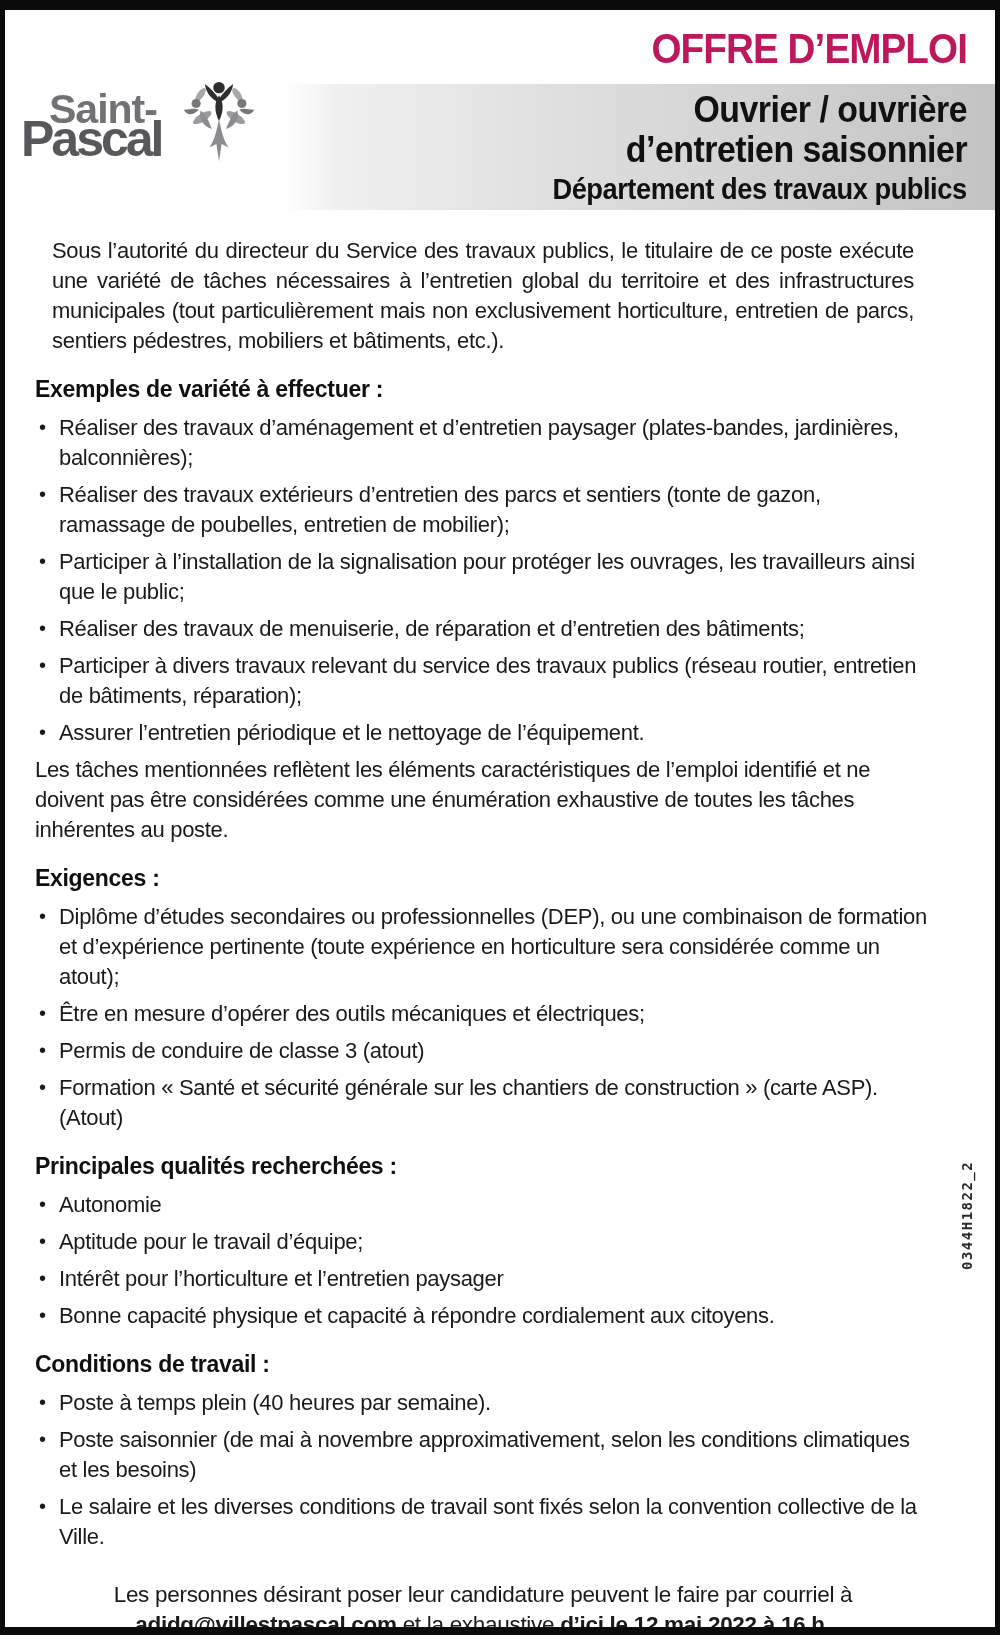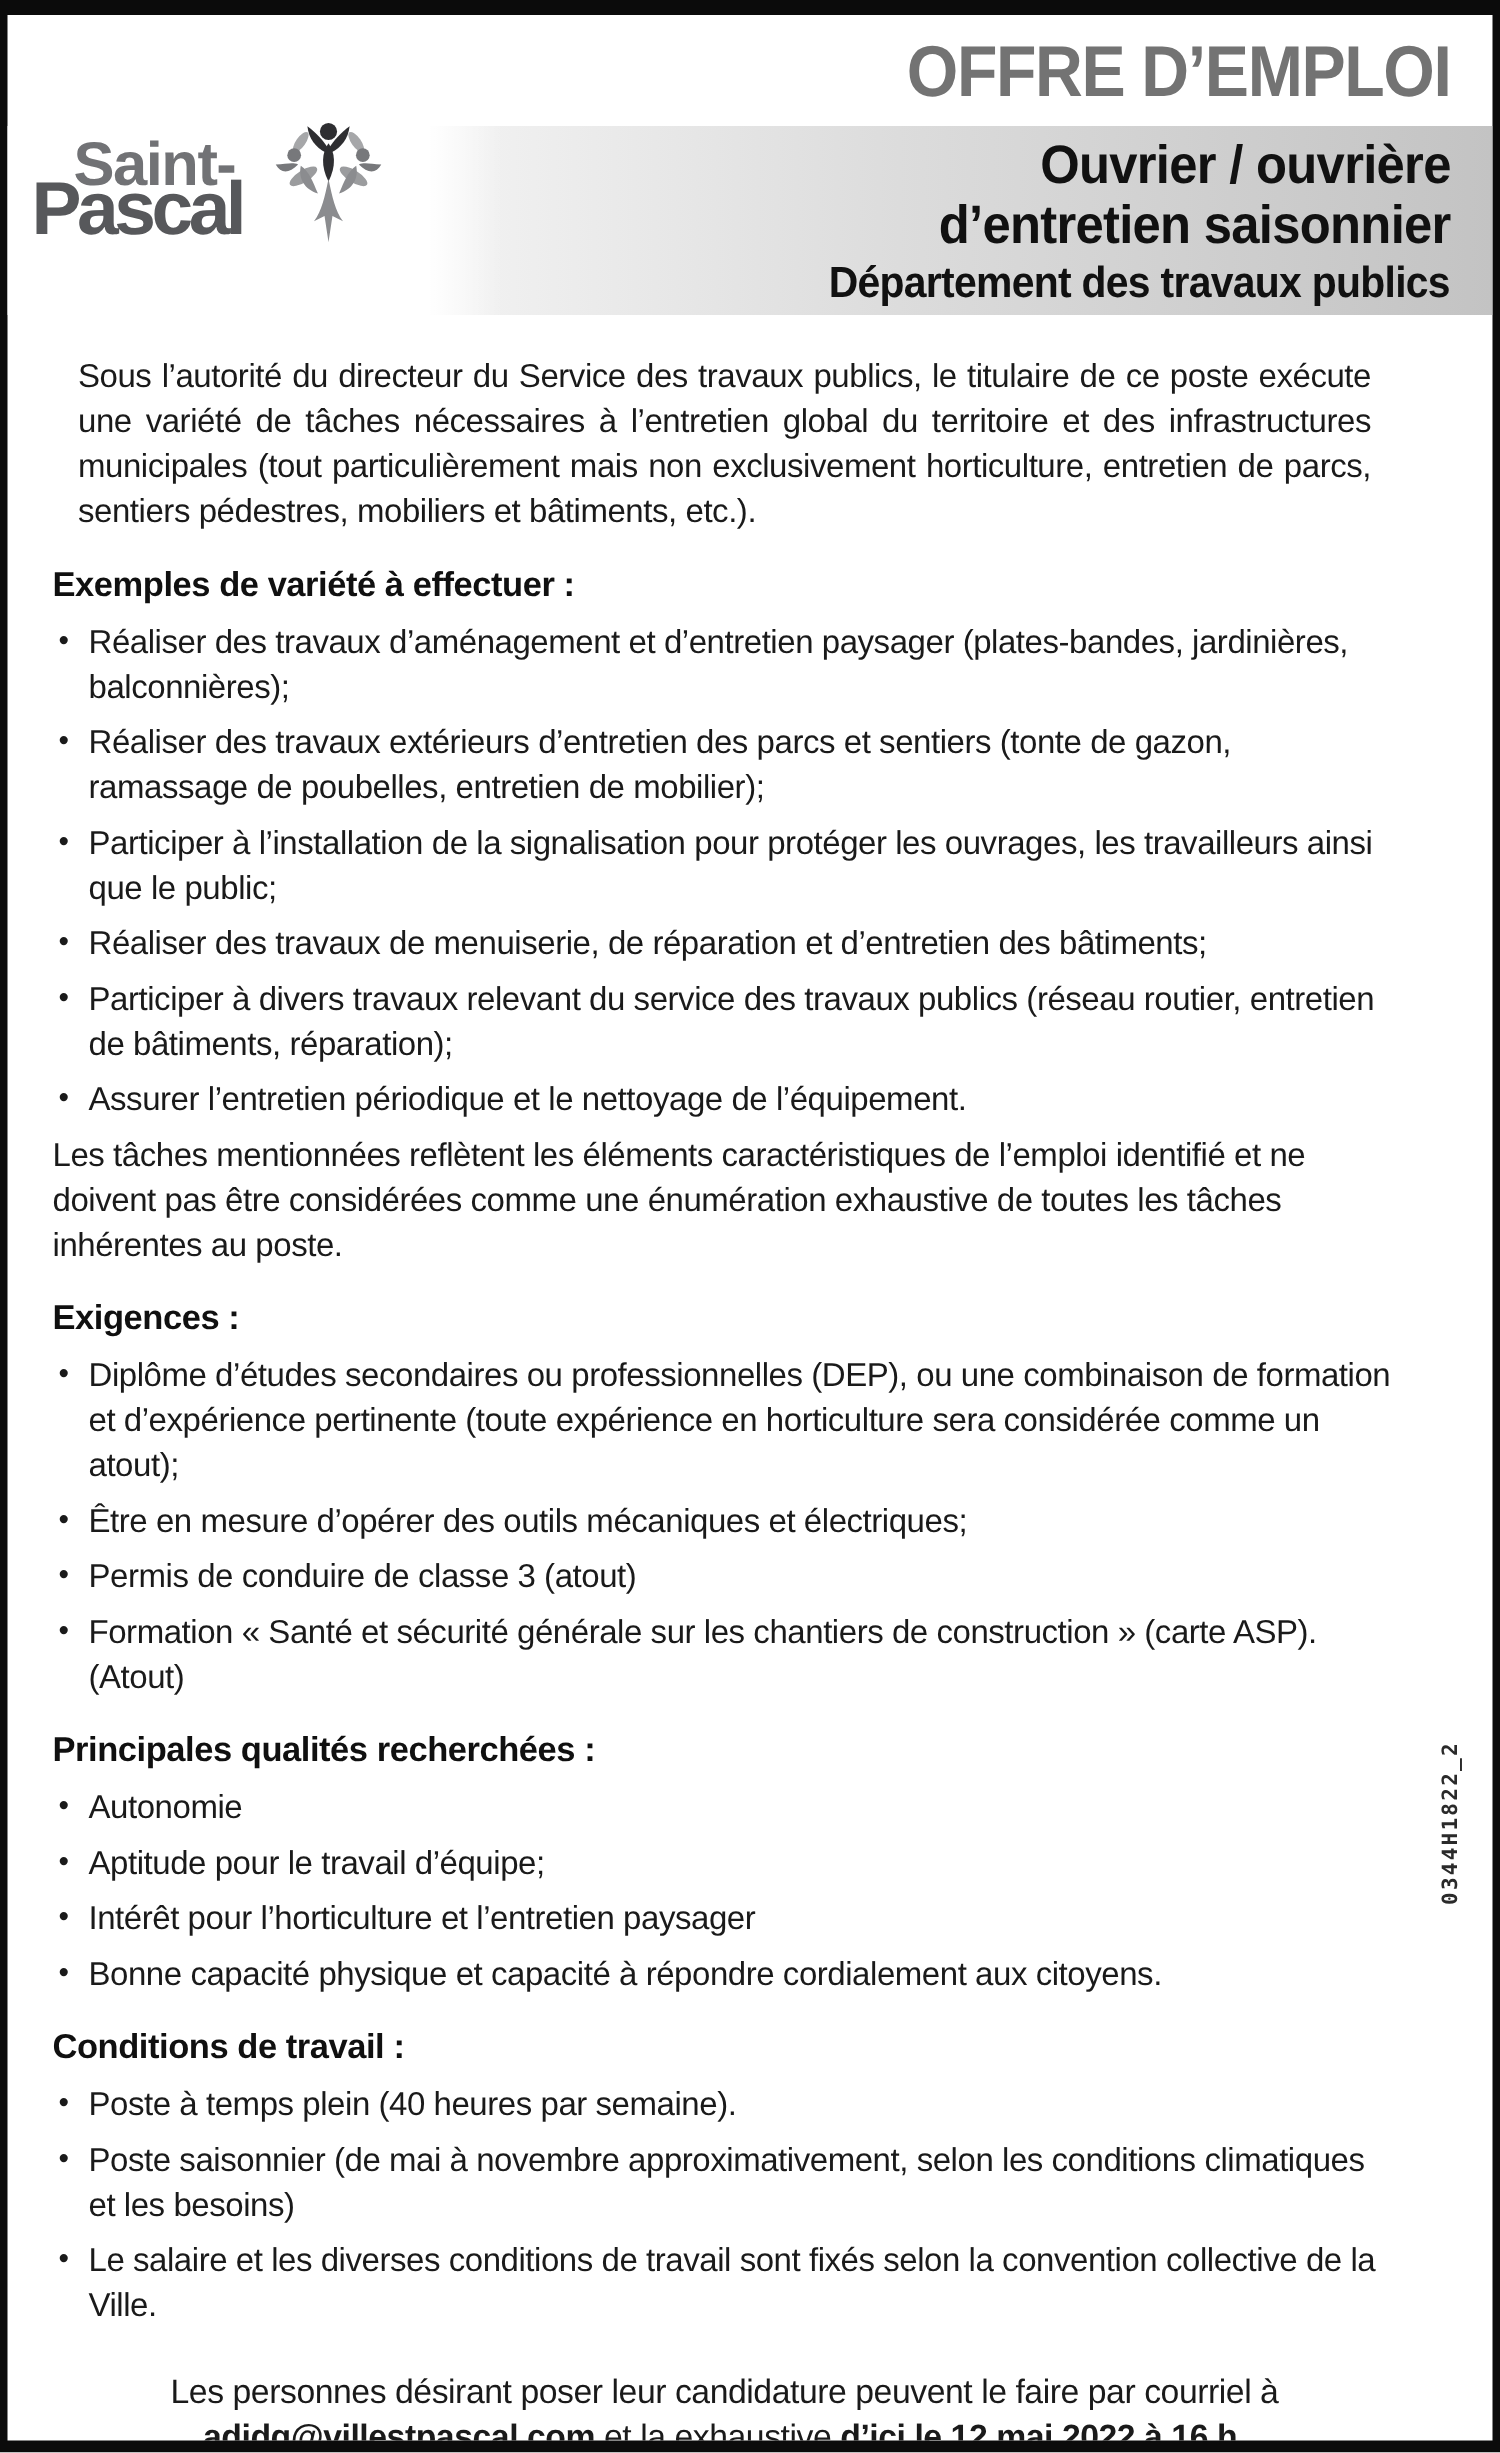--- a/index.html
+++ b/index.html
@@ -11,25 +11,25 @@
     position:relative;
     background:#ffffff;
     font-family:"Liberation Sans","DejaVu Sans",sans-serif;
     color:#1a1a1a;
     overflow:hidden;
   }
   
   .offre{
     margin:16px 28px 0 0;
     text-align:right;
-    font-size:48px;
+    font-size:42px;
     font-weight:700;
     letter-spacing:-1px;
     line-height:46px;
-    color:#737373;
+    color:#be185d;
   }
   .offre .squeeze{display:inline-block;transform:scaleX(.92);transform-origin:100% 50%;}
   
   .band{
     margin-top:12px;
     height:126px;
     background:linear-gradient(90deg,#ffffff 0%,#f2f2f2 30%,#dcdcdc 60%,#c3c3c3 100%);
     display:flex;
     align-items:center;
     position:relative;

